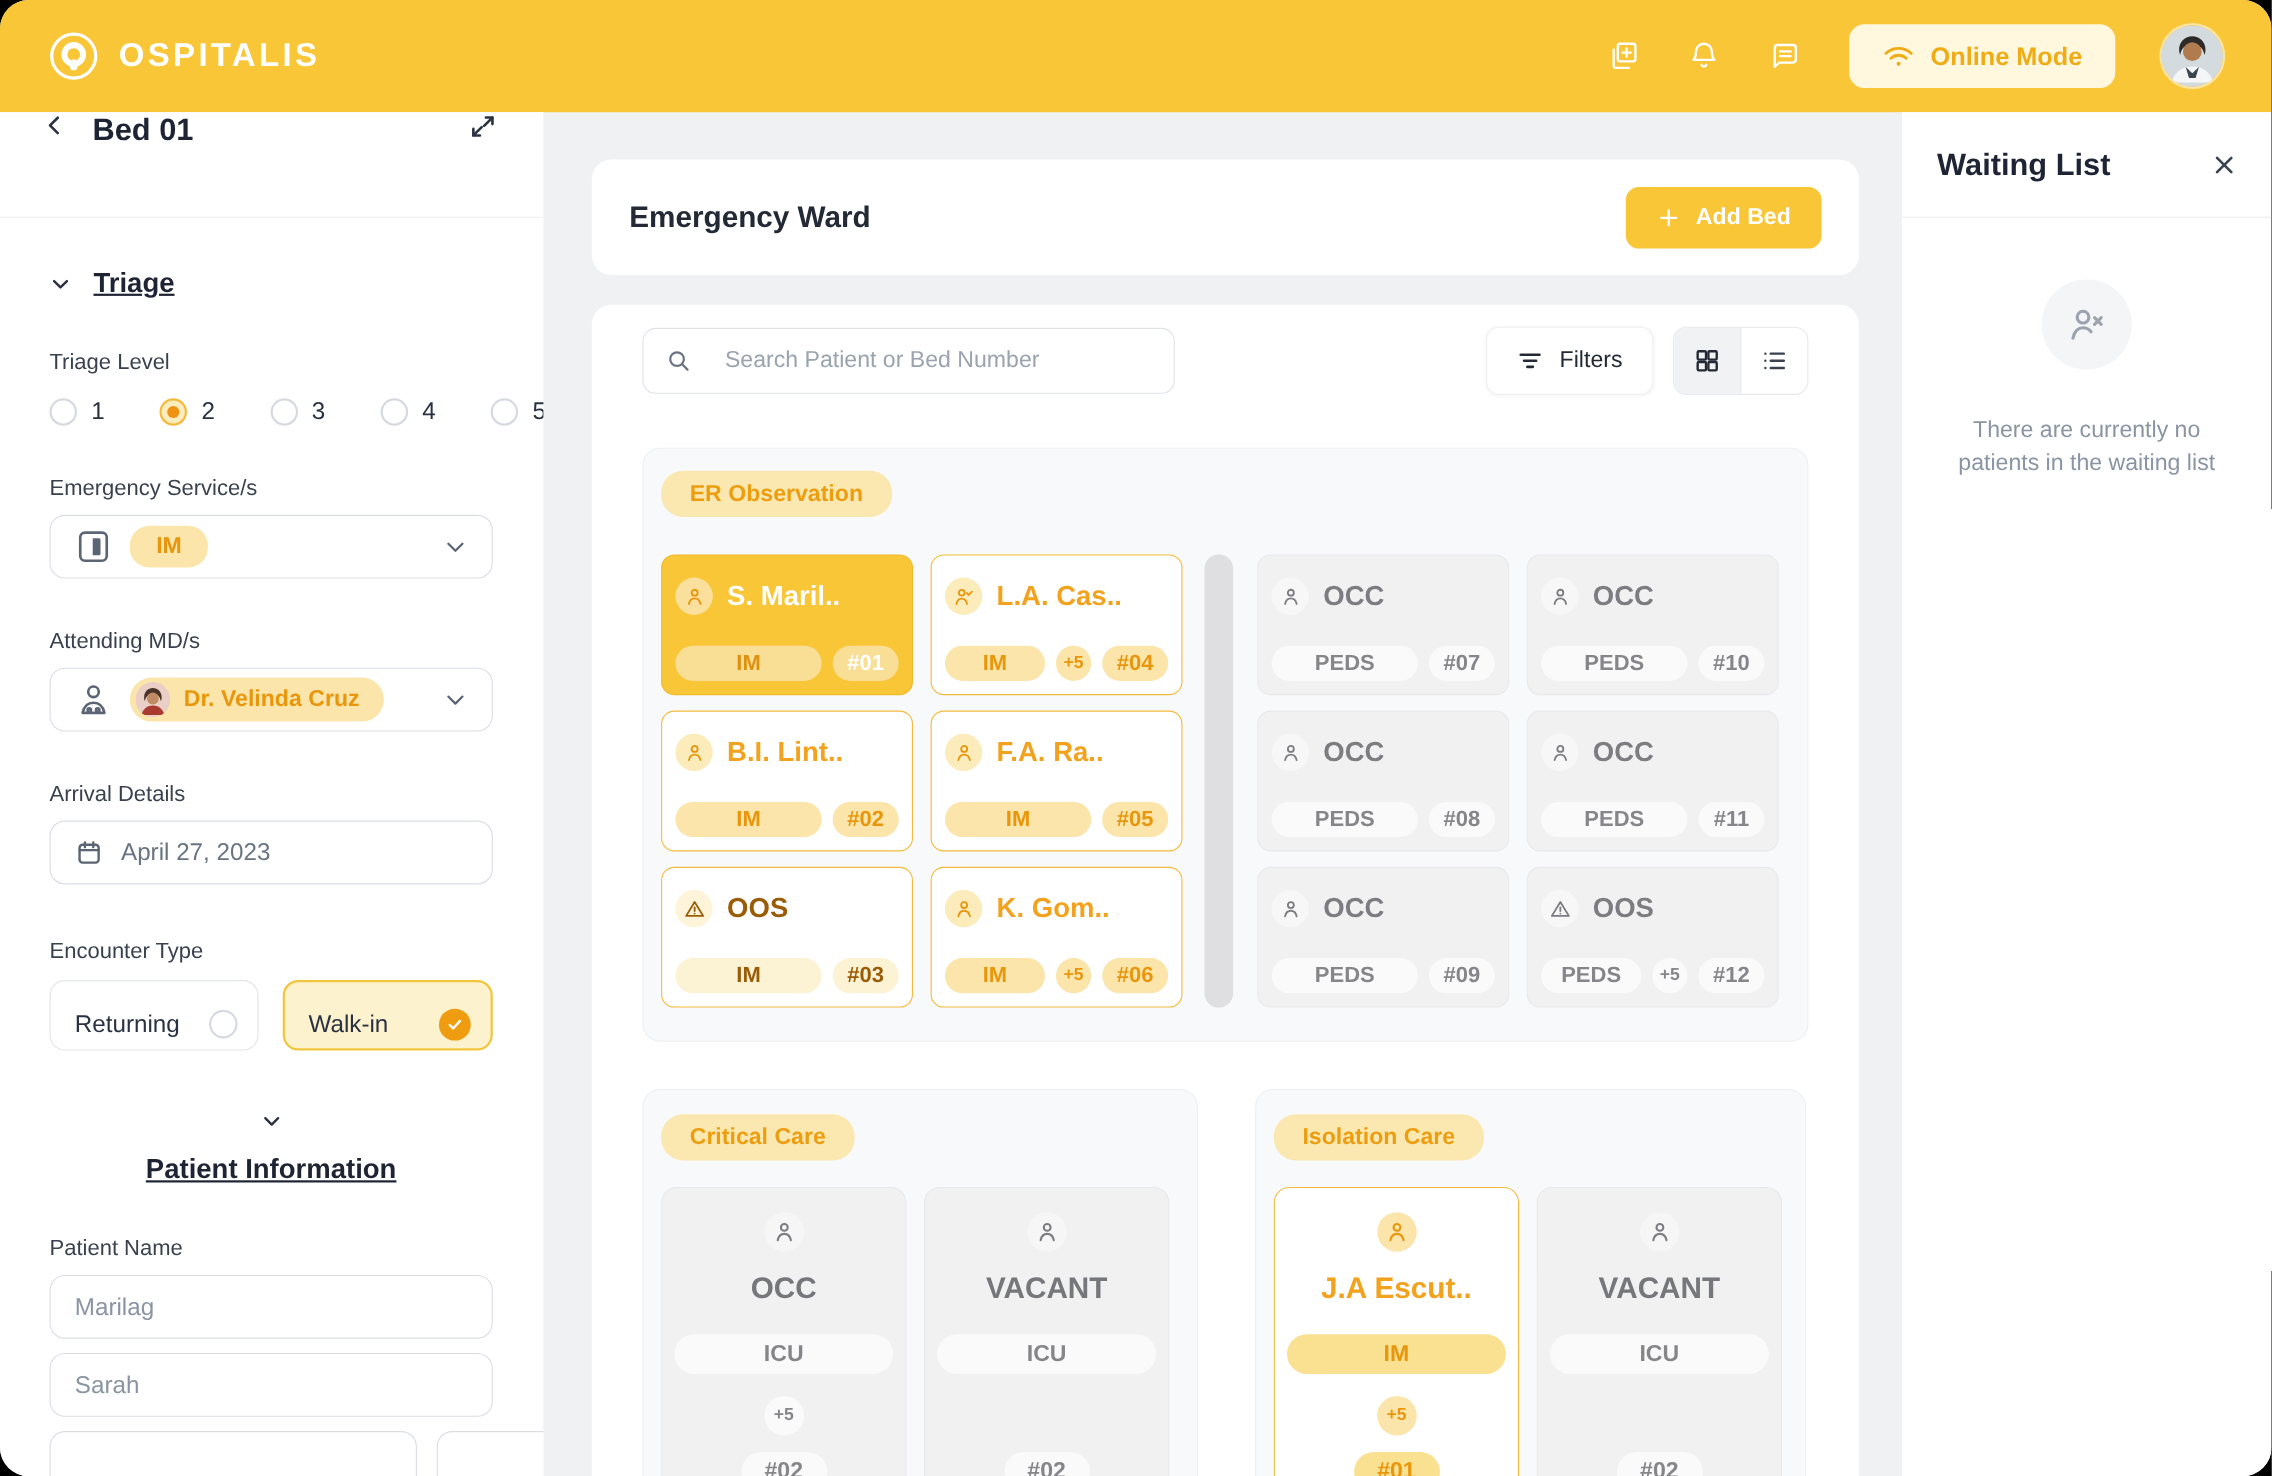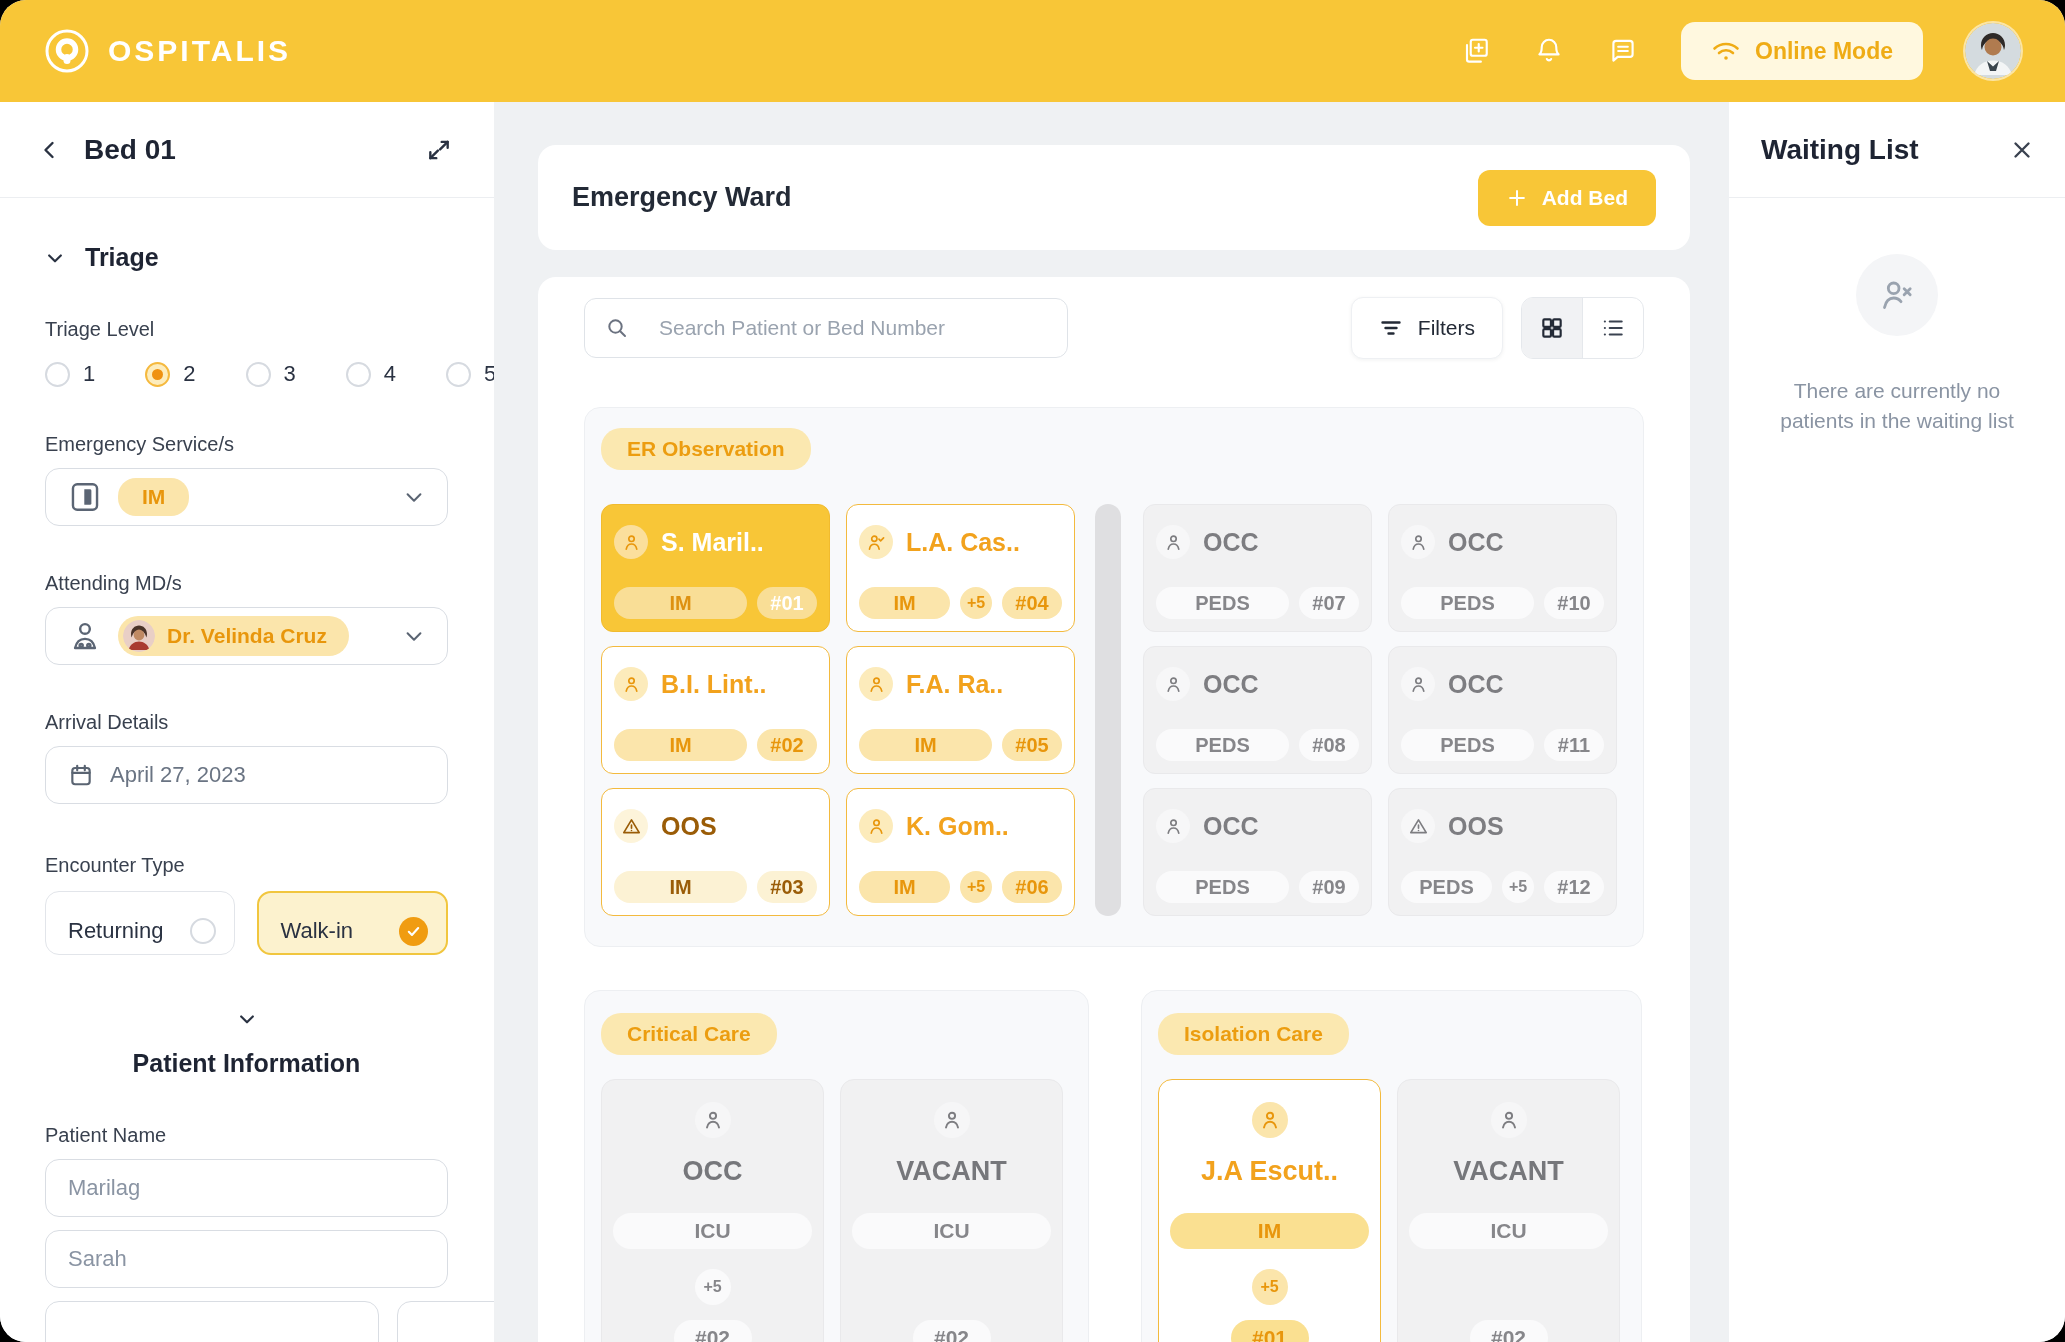--- a/index.html
+++ b/index.html
@@ -13,25 +13,25 @@
   .brand-name{font-size:30px;font-weight:600;letter-spacing:3px;}
   .topbar-right{margin-left:auto;display:flex;align-items:center;gap:42px;color:#fff;text-align:center;}
   .tb-icon svg{width:32px;height:32px;}
   .online-btn{background:#FFF8DF;border-radius:14px;height:58px;padding:0 30px;display:flex;align-items:center;gap:14px;color:#EFAC15;font-weight:700;font-size:23px;cursor:pointer;}
   .avatar{width:56px;height:56px;border-radius:50%;overflow:hidden;box-shadow:0 0 0 2px rgba(255,255,255,.55);}
 
   .body-row{flex:1;display:flex;min-height:0;}
 
   
   .sidebar{width:494px;flex:0 0 494px;background:#fff;display:flex;flex-direction:column;min-height:0;}
-  .sidebar-header{height:95px;flex:0 0 95px;border-bottom:1px solid #ECEEF1;display:flex;align-items:center;padding:0 42px 0 38px;gap:22px;}
+  .sidebar-header{height:95px;flex:0 0 95px;border-bottom:1px solid #ECEEF1;display:flex;align-items:flex-start;padding:0 42px 0 38px;gap:22px;}
   .sidebar-title{font-size:28px;font-weight:700;color:#1E2433;}
   .expand{margin-left:auto;color:#2A3242;cursor:pointer;}
   .sidebar-body{flex:1;min-height:0;overflow:hidden;padding:0 46px 0 45px;}
-  .collapse-row{display:flex;align-items:center;gap:20px;margin-top:45px;color:#1E2433;}
+  .collapse-row{display:flex;align-items:center;gap:20px;margin-top:45px;color:#1E2433;text-decoration:underline;}
   .collapse-row .hd{font-size:25px;font-weight:700;}
   .f-label{margin-top:46px;font-size:20px;color:#39414F;font-weight:500;}
   .radio-row{margin-top:20px;display:flex;align-items:center;gap:0;}
   .radio-item{display:flex;align-items:center;margin-right:50px;cursor:pointer;}
   .radio{width:25px;height:25px;border-radius:50%;border:2px solid #D6DAE0;background:#fff;box-sizing:border-box;position:relative;}
   .radio.sel{border-color:#F5B93E;background:#FDECBC;}
   .radio.sel::after{content:"";position:absolute;left:50%;top:50%;width:11px;height:11px;margin:-5.5px 0 0 -5.5px;border-radius:50%;background:#EF9111;}
   .rnum{font-size:22px;color:#2A3242;margin-left:13px;}
   .select-box,.input-box{margin-top:12px;height:58px;border:1.5px solid #D9DDE3;border-radius:14px;display:flex;align-items:center;padding:0 22px;gap:16px;background:#fff;box-sizing:border-box;}
   .select-box{cursor:pointer;}

